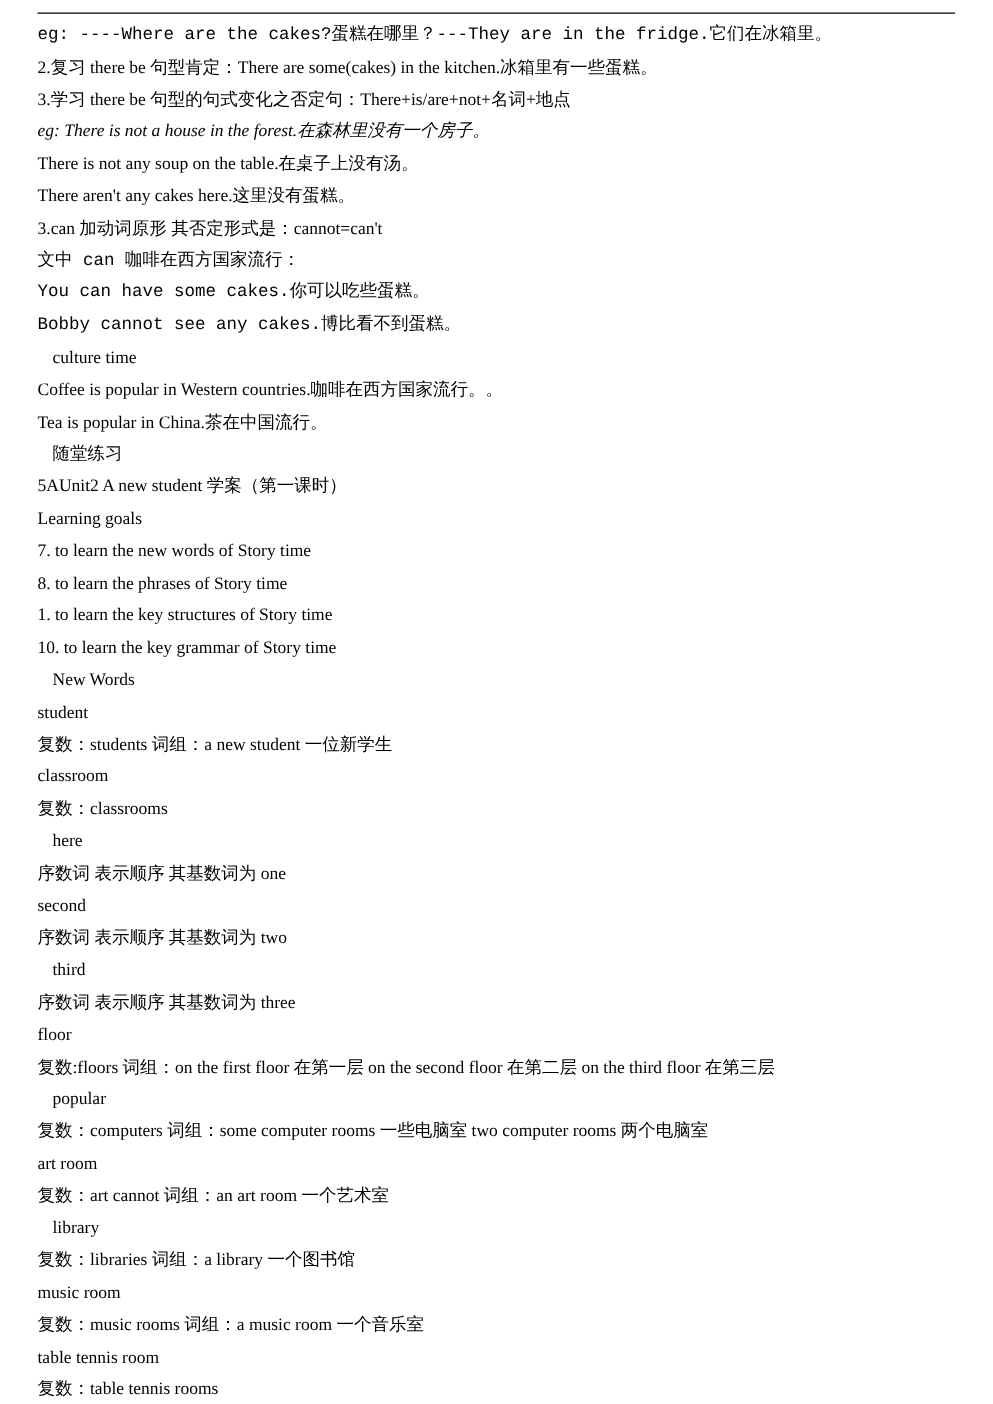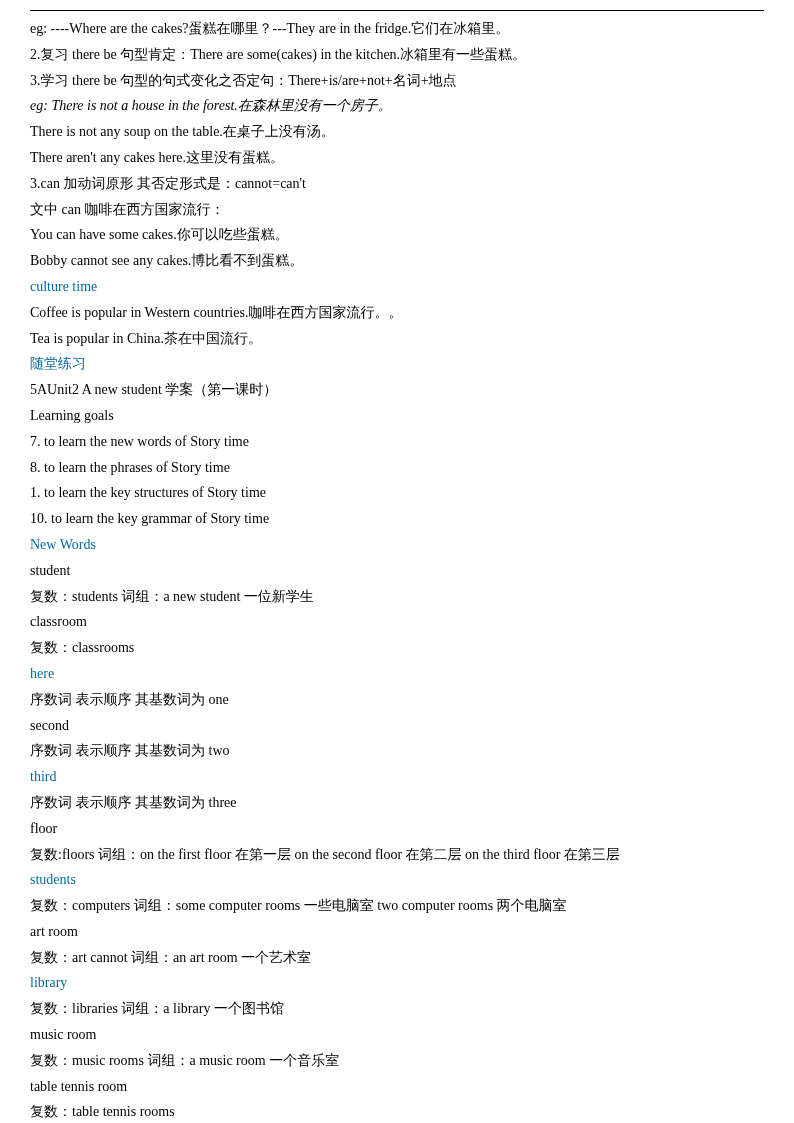--- a/index.html
+++ b/index.html
@@ -6,22 +6,22 @@
     body {
       font-family: SimSun, "宋体", serif;
       font-size: 14px;
       color: #000;
       background: #fff;
       width: 794px;
       min-height: 1123px;
       padding: 10px 30px 20px 30px;
       line-height: 1.7;
     }
-    .red { color: #0369a1; }
-    .indent1 { margin-left: 40px; }
+    .red { color: #000000; margin-left: 12px; }
+    .indent1 { margin-left: 40px; font-family: Liberation Mono, monospace; }
     .indent2 { margin-left: 80px; font-style: italic; }
     .indent3 { margin-left: 120px; }
     .line { border-top: 1px solid #000; margin-bottom: 6px; }
     p { margin: 0; padding: 0; }
     .section { margin: 2px 0; }
   </style>
 </head>
 <body>
 
 <div class="line"></div>
@@ -133,21 +133,21 @@
 </div>
 
 <div class="section">
   <p>floor</p>
 </div>
 <div class="section">
   <p>复数:floors    词组：on the first floor 在第一层  on the second floor  在第二层 on the third floor 在第三层</p>
 </div>
 
 <div class="section">
-  <p class="red">students</p>
+  <p class="red">popular</p>
 </div>
 <div class="section">
   <p>复数：computers     词组：some computer rooms 一些电脑室  two computer rooms 两个电脑室</p>
 </div>
 
 <div class="section">
   <p>art room</p>
 </div>
 <div class="section">
   <p>复数：art cannot     词组：an art room 一个艺术室</p>

